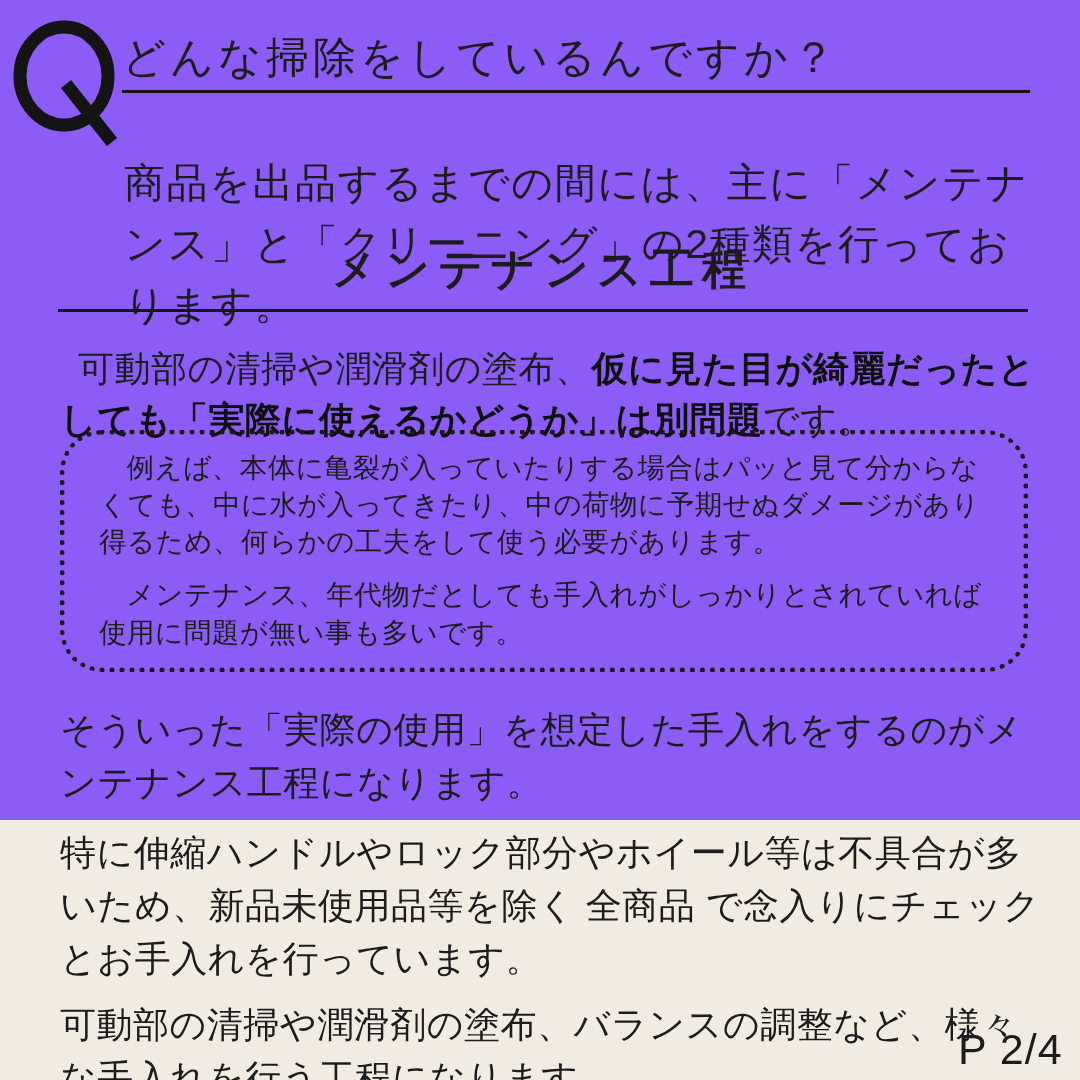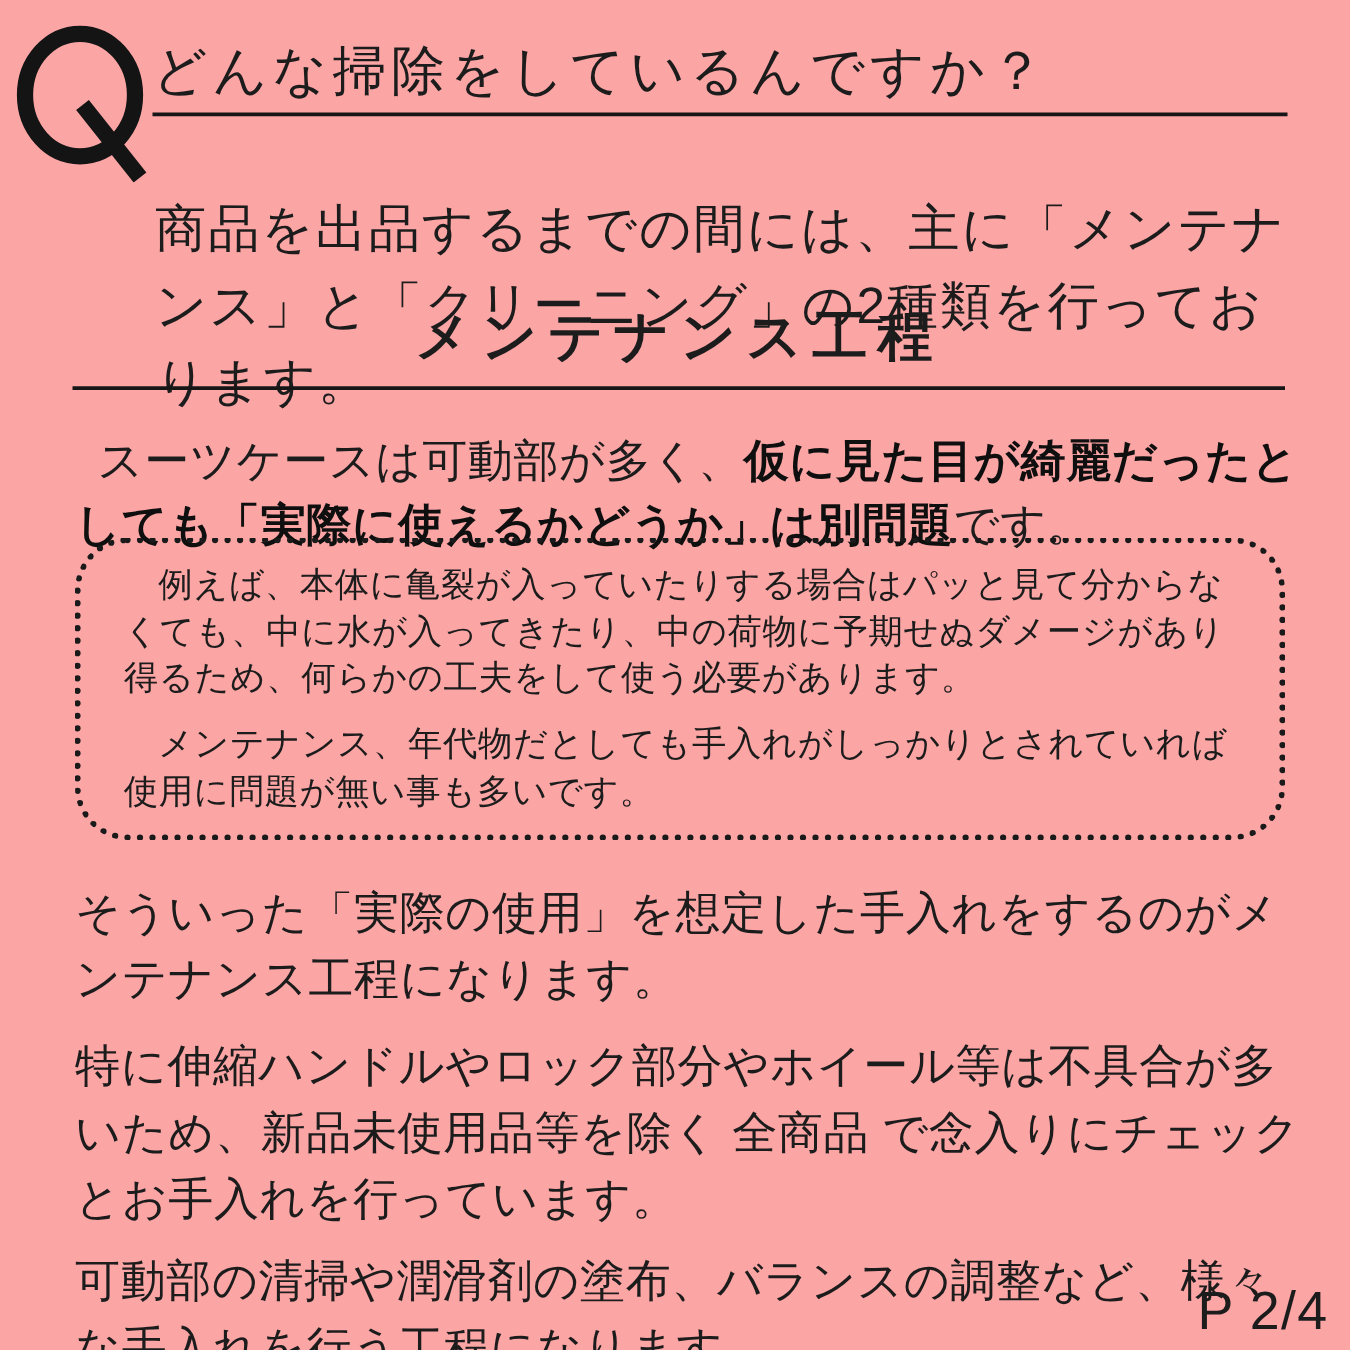--- a/index.html
+++ b/index.html
@@ -5,22 +5,22 @@
   html,body{margin:0;padding:0;}
   body{
     width:1080px;height:1080px;
     background:#f1ebe2;
     font-family:"Liberation Sans","DejaVu Sans",sans-serif;
     color:#1c1c1c;
     overflow:hidden;
   }
   .canvas{
     position:relative;
-    width:1080px;height:1080px;
-    background:#fca5a5;
+    width:1080px;height:820px;
+    background:#8b5cf6;
   }
   .sr-only{
     position:absolute;width:1px;height:1px;
     overflow:hidden;clip:rect(0 0 0 0);white-space:nowrap;
   }
   
   .q-mark{
     position:absolute;left:8px;top:12px;
     width:110px;height:134px;
   }
@@ -124,21 +124,21 @@
       <line x1="58" y1="72" x2="104" y2="130" stroke="#141414" stroke-width="13"></line>
     </svg>
   </div>
 
   <div class="q-title">どんな掃除をしているんですか？</div>
 
   <p class="intro">商品を出品するまでの間には、主に「メンテナンス」と「クリーニング」の2種類を行っております。</p>
 
   <div class="section-heading">メンテナンス工程</div>
 
-  <p class="lead"><span>スーツケースは可動部が多く、</span><span class="em">仮に見た目が綺麗だったとしても「実際に使えるかどうか」は別問題</span><span>です。</span></p>
+  <p class="lead"><span>可動部の清掃や潤滑剤の塗布、</span><span class="em">仮に見た目が綺麗だったとしても「実際に使えるかどうか」は別問題</span><span>です。</span></p>
 
   <div class="note-box">
     <p class="note-para">例えば、本体に亀裂が入っていたりする場合はパッと見て分からなくても、中に水が入ってきたり、中の荷物に予期せぬダメージがあり得るため、何らかの工夫をして使う必要があります。</p>
     <p class="note-para">メンテナンス、年代物だとしても手入れがしっかりとされていれば使用に問題が無い事も多いです。</p>
   </div>
 
   <p class="body-para para-summary">そういった「実際の使用」を想定した手入れをするのがメンテナンス工程になります。</p>
   <p class="body-para para-check">特に伸縮ハンドルやロック部分やホイール等は不具合が多いため、新品未使用品等を除く 全商品 で念入りにチェックとお手入れを行っています。</p>
   <p class="body-para para-work">可動部の清掃や潤滑剤の塗布、バランスの調整など、様々な手入れを行う工程になります。</p>
 

